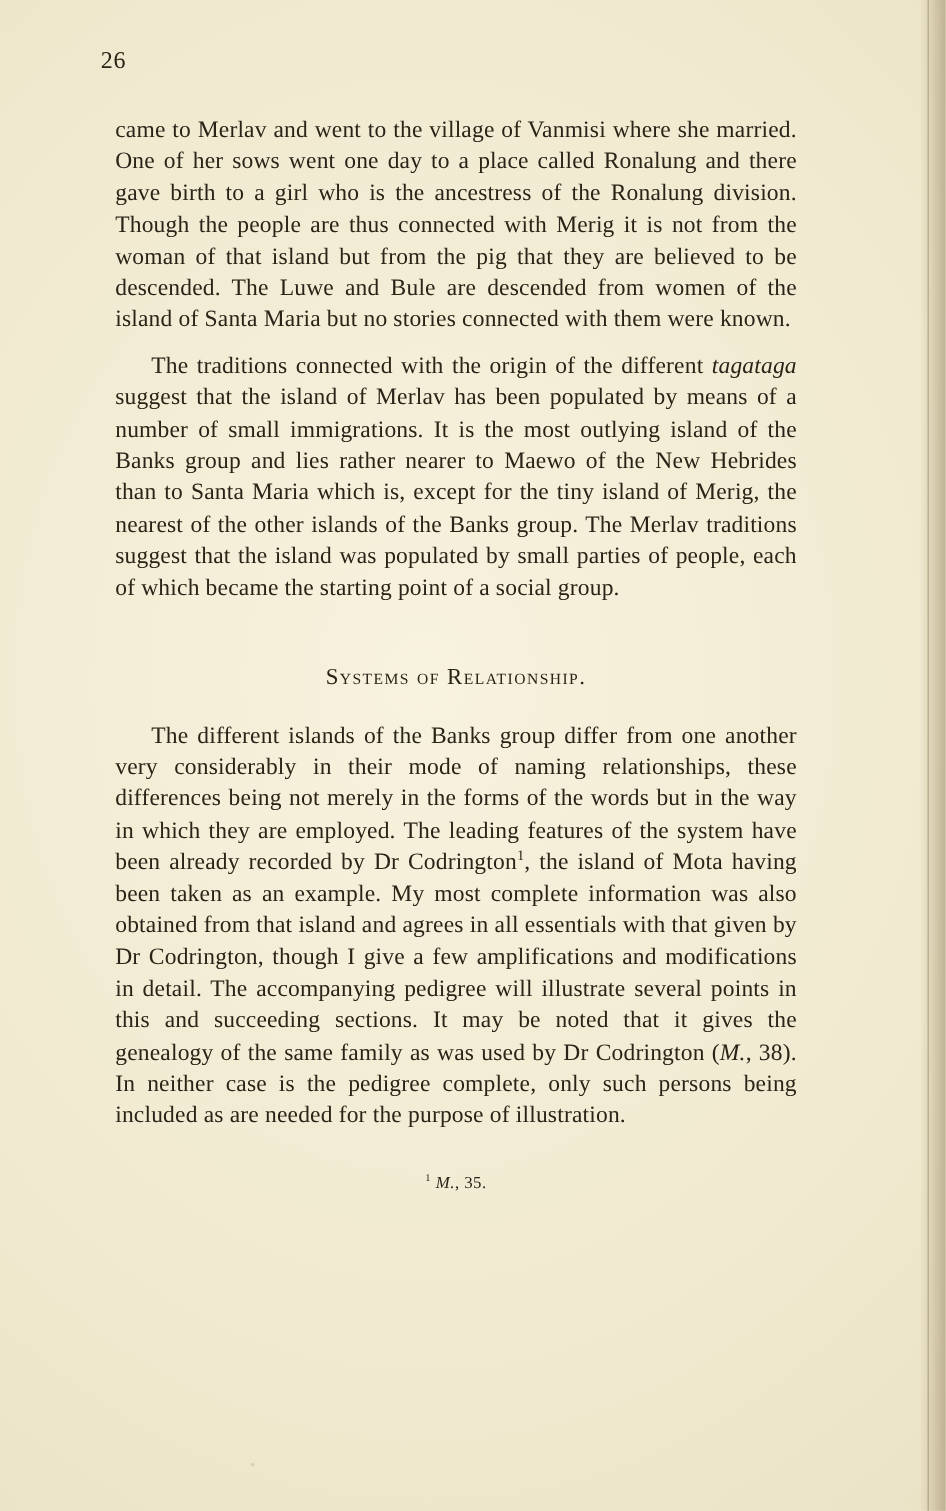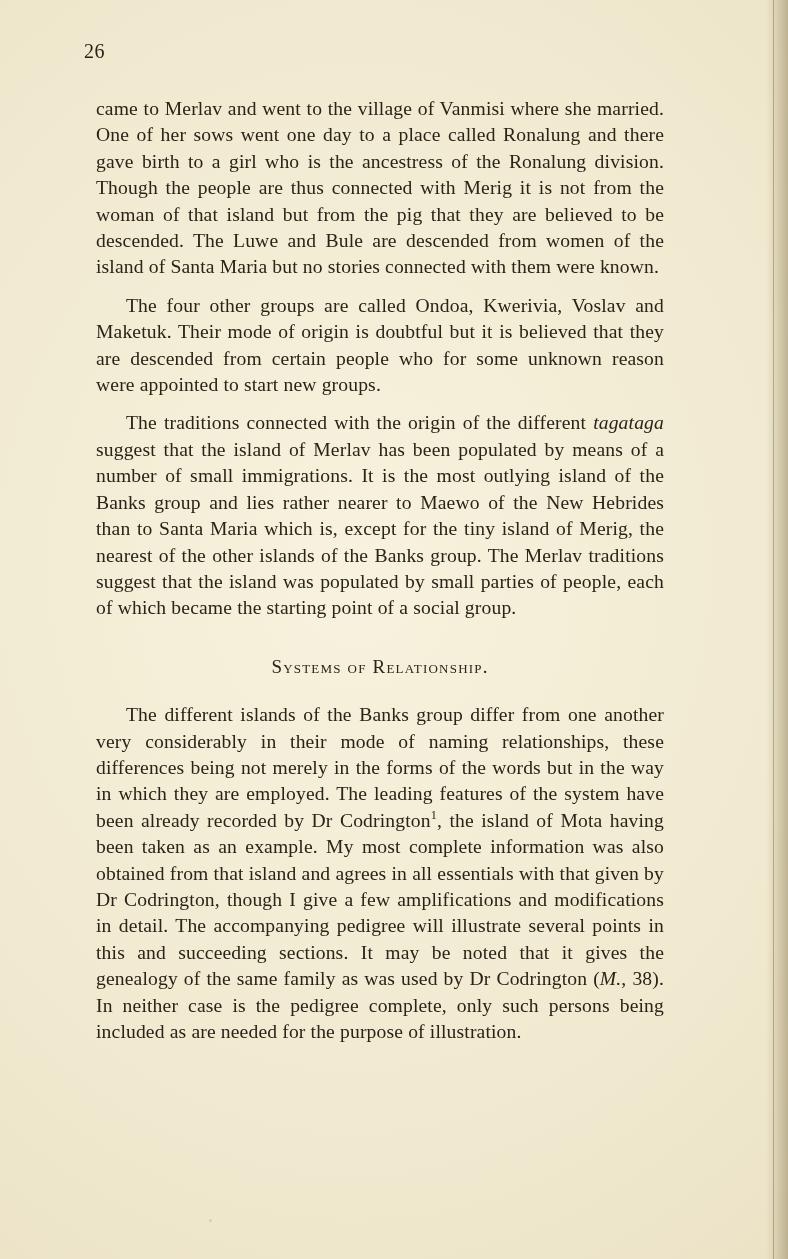--- a/index.html
+++ b/index.html
@@ -70,21 +70,21 @@
     text-justify: inter-word;
     letter-spacing: 0.15px;
   }
   .body-text p {
     margin: 12px;
   }
   .body-text p.indent {
     text-indent: 30px;
   }
   .section-heading {
-    margin-top: 32px;
+    margin-top: 48px;
     margin-bottom: 22px;
     text-align: center;
     font-variant: small-caps;
     font-size: 19px;
     letter-spacing: 1.2px;
   }
   em {
     font-style: italic;
   }
   sup {
@@ -116,28 +116,30 @@
   <div class="content">
 
     <div class="header">
       <div class="folio">26</div>
     </div>
 
     <div class="body-text">
 
       <p class="para-block">came to Merlav and went to the village of Vanmisi where she married. One of her sows went one day to a place called Ronalung and there gave birth to a girl who is the ancestress of the Ronalung division. Though the people are thus connected with Merig it is not from the woman of that island but from the pig that they are believed to be descended. The Luwe and Bule are descended from women of the island of Santa Maria but no stories connected with them were known.</p>
 
-      <p class="para-block indent">The four other groups are called Ondoa, Kwerivia, Voslav and Maketuk. Their mode of origin is doubtful but it is believed that they are descended from certain people who for some unknown reason were appointed to start new groups.</p>
 
       <p class="para-block indent"><span>The traditions connected with the origin of the different </span><em>tagataga</em><span> suggest that the island of Merlav has been populated by means of a number of small immigrations. It is the most outlying island of the Banks group and lies rather nearer to Maewo of the New Hebrides than to Santa Maria which is, except for the tiny island of Merig, the nearest of the other islands of the Banks group. The Merlav traditions suggest that the island was populated by small parties of people, each of which became the starting point of a social group.</span></p>
 
       <div class="section-heading">Systems of Relationship.</div>
 
       <p class="para-block indent"><span>The different islands of the Banks group differ from one another very considerably in their mode of naming relationships, these differences being not merely in the forms of the words but in the way in which they are employed. The leading features of the system have been already recorded by Dr Codrington</span><sup>1</sup><span>, the island of Mota having been taken as an example. My most complete information was also obtained from that island and agrees in all essentials with that given by Dr Codrington, though I give a few amplifications and modifications in detail. The accompanying pedigree will illustrate several points in this and succeeding sections. It may be noted that it gives the genealogy of the same family as was used by Dr Codrington (</span><em>M.</em><span>, 38). In neither case is the pedigree complete, only such persons being included as are needed for the purpose of illustration.</span></p>
 
+      <div class="footnote-wrap">
+        <span class="footnote"><sup>1</sup> <em>M.</em><span>, 35.</span></span>
+      </div>
 
     </div>
   </div>
 
   <div class="page-edge"></div>
   <div class="edge-line"></div>
   <div class="speck" style="left:209px; top:1219px; width:3px; height:3px;"></div>
 </div>
 
 </body></html>

